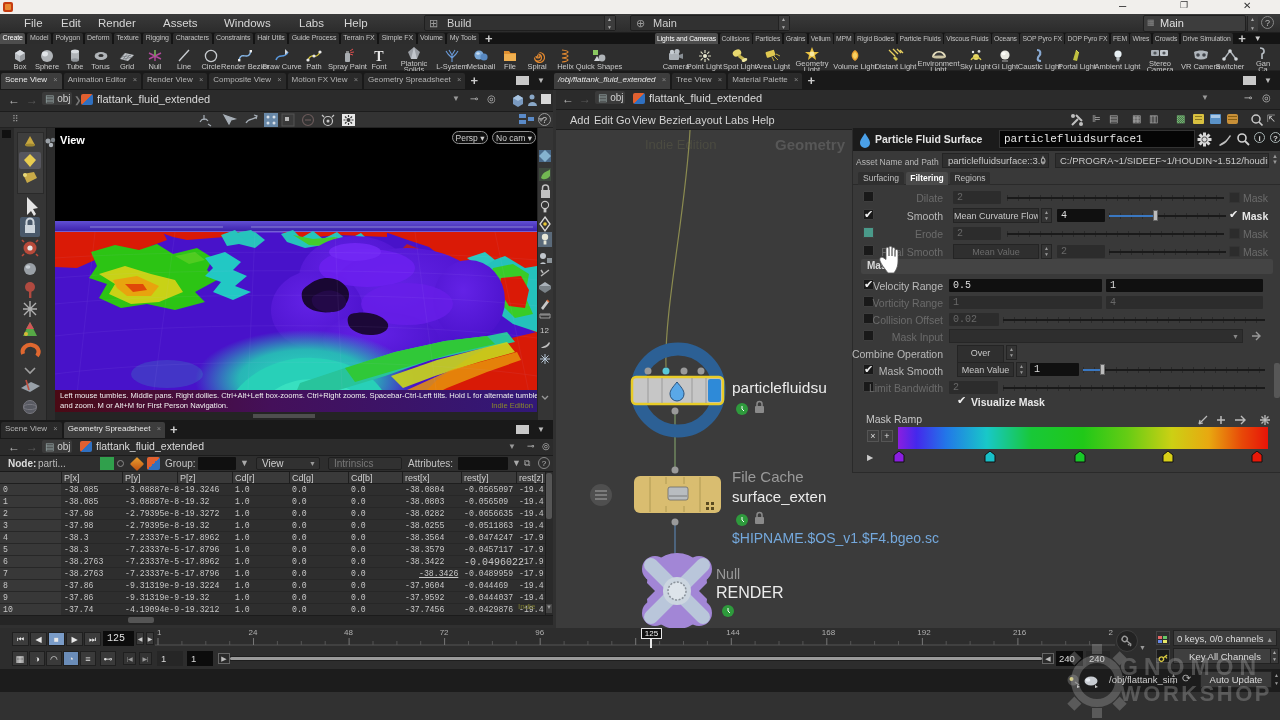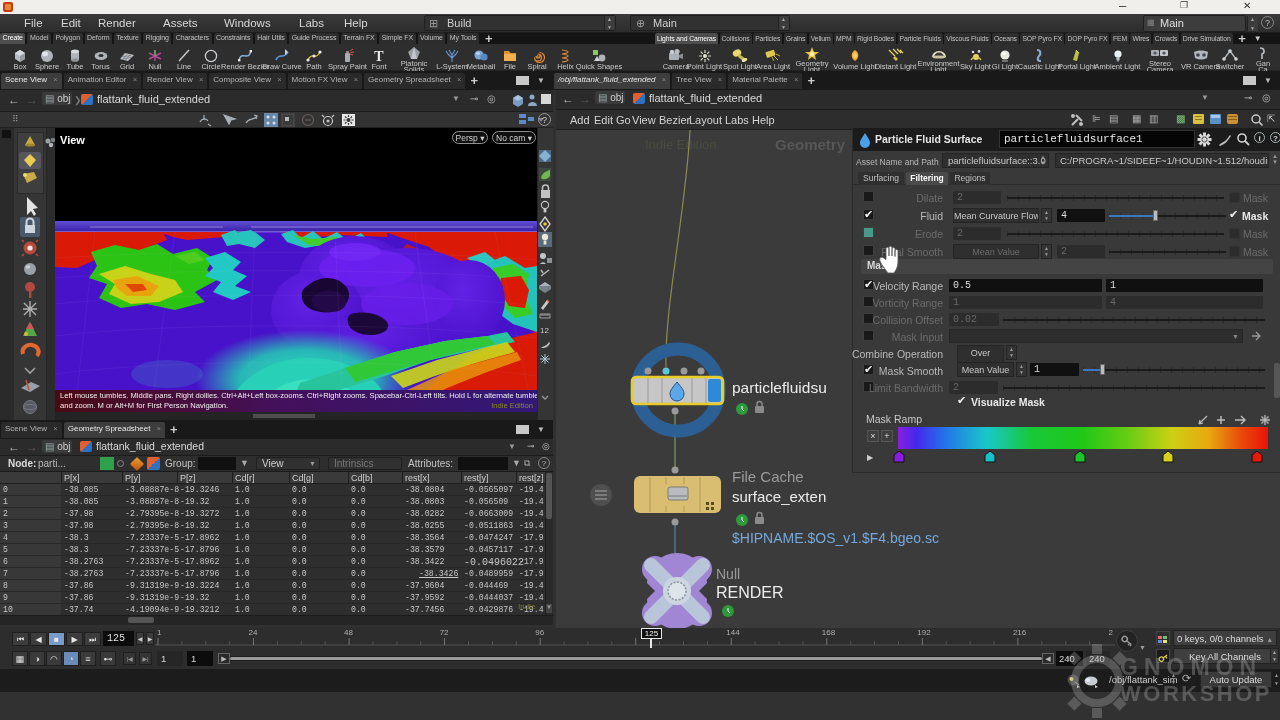--- a/index.html
+++ b/index.html
@@ -739,21 +739,21 @@
     <div style="position:absolute;left:0;top:36px;width:545px;height:12px;background:#2e2e2e;border-bottom:1px solid #272727;"></div>
     <div style="position:absolute;left:0;top:36px;width:61px;height:12px;background:#383838;border-bottom:1px solid #272727;"></div>
     <div style="position:absolute;left:3px;top:37px;font-size:8.2px;color:#c6c6c6;font-family:'Liberation Mono',monospace;white-space:nowrap;">2</div>
     <div style="position:absolute;left:64px;top:37px;font-size:8.2px;color:#c6c6c6;font-family:'Liberation Mono',monospace;white-space:nowrap;">-37.98</div>
     <div style="position:absolute;left:125px;top:37px;font-size:8.2px;color:#c6c6c6;font-family:'Liberation Mono',monospace;white-space:nowrap;">-2.79395e-8</div>
     <div style="position:absolute;left:180px;top:37px;font-size:8.2px;color:#c6c6c6;font-family:'Liberation Mono',monospace;white-space:nowrap;">-19.3272</div>
     <div style="position:absolute;left:235px;top:37px;font-size:8.2px;color:#c6c6c6;font-family:'Liberation Mono',monospace;white-space:nowrap;">1.0</div>
     <div style="position:absolute;left:292px;top:37px;font-size:8.2px;color:#c6c6c6;font-family:'Liberation Mono',monospace;white-space:nowrap;">0.0</div>
     <div style="position:absolute;left:351px;top:37px;font-size:8.2px;color:#c6c6c6;font-family:'Liberation Mono',monospace;white-space:nowrap;">0.0</div>
     <div style="position:absolute;left:405px;top:37px;font-size:8.2px;color:#c6c6c6;font-family:'Liberation Mono',monospace;white-space:nowrap;">-38.0282</div>
-    <div style="position:absolute;left:464px;top:37px;font-size:8.2px;color:#c6c6c6;font-family:'Liberation Mono',monospace;white-space:nowrap;">-0.0663009</div>
+    <div style="position:absolute;left:464px;top:37px;font-size:8.2px;color:#c6c6c6;font-family:'Liberation Mono',monospace;white-space:nowrap;">-0.0656635</div>
     <div style="position:absolute;left:519px;top:37px;font-size:8.2px;color:#c6c6c6;font-family:'Liberation Mono',monospace;white-space:nowrap;">-19.4</div>
     <div style="position:absolute;left:0;top:48px;width:545px;height:12px;background:#2e2e2e;border-bottom:1px solid #272727;"></div>
     <div style="position:absolute;left:0;top:48px;width:61px;height:12px;background:#383838;border-bottom:1px solid #272727;"></div>
     <div style="position:absolute;left:3px;top:49px;font-size:8.2px;color:#c6c6c6;font-family:'Liberation Mono',monospace;white-space:nowrap;">3</div>
     <div style="position:absolute;left:64px;top:49px;font-size:8.2px;color:#c6c6c6;font-family:'Liberation Mono',monospace;white-space:nowrap;">-37.98</div>
     <div style="position:absolute;left:125px;top:49px;font-size:8.2px;color:#c6c6c6;font-family:'Liberation Mono',monospace;white-space:nowrap;">-2.79395e-8</div>
     <div style="position:absolute;left:180px;top:49px;font-size:8.2px;color:#c6c6c6;font-family:'Liberation Mono',monospace;white-space:nowrap;">-19.32</div>
     <div style="position:absolute;left:235px;top:49px;font-size:8.2px;color:#c6c6c6;font-family:'Liberation Mono',monospace;white-space:nowrap;">1.0</div>
     <div style="position:absolute;left:292px;top:49px;font-size:8.2px;color:#c6c6c6;font-family:'Liberation Mono',monospace;white-space:nowrap;">0.0</div>
     <div style="position:absolute;left:351px;top:49px;font-size:8.2px;color:#c6c6c6;font-family:'Liberation Mono',monospace;white-space:nowrap;">0.0</div>
@@ -1019,21 +1019,21 @@
     <div class="cb " style="left:10px;top:63px;"></div>
     <div class="plabel dis" style="left:-30px;top:64px;width:120px;">Dilate</div>
     <div class="fld dis" style="left:100px;top:63px;width:48px;height:13px;">2</div>
     <div class="slider" style="left:154px;top:63px;width:217px;">
       <div class="ticks"></div>
       <div class="track"></div>
     </div>
     <div class="cb" style="left:376px;top:64px;background:#2c2c2c;border-color:#343434;"></div>
     <div style="position:absolute;left:390px;top:64px;color:#6b6b6b;font-size:10.5px;">Mask</div>
     <div class="cb checked" style="left:10px;top:81px;"></div>
-    <div class="plabel" style="left:-30px;top:82px;width:120px;">Fluid</div>
+    <div class="plabel" style="left:-30px;top:82px;width:120px;">Smooth</div>
     <div style="position:absolute;left:100px;top:80px;width:86px;height:15px;background:#2f2f2f;border:1px solid #242424;text-align:center;overflow:hidden;white-space:nowrap;">
       <span style="display:block;line-height:14px;font-size:9px;color:#c8c8c8;line-height:14px;">Mean Curvature Flow</span>
     </div>
     <div style="position:absolute;left:188px;top:80px;width:11px;height:15px;background:#343434;border:1px solid #242424;font-size:5px;color:#999;text-align:center;line-height:6px;">▲<br>▼</div>
     <div class="fld" style="left:204px;top:81px;width:48px;height:13px;">4</div>
     <div class="slider" style="left:256px;top:81px;width:117px;">
       <div class="ticks"></div>
       <div class="track"></div>
       <div class="bluefill" style="left:0;width:46px;"></div>
       <div class="handle" style="left:44px;"></div>

